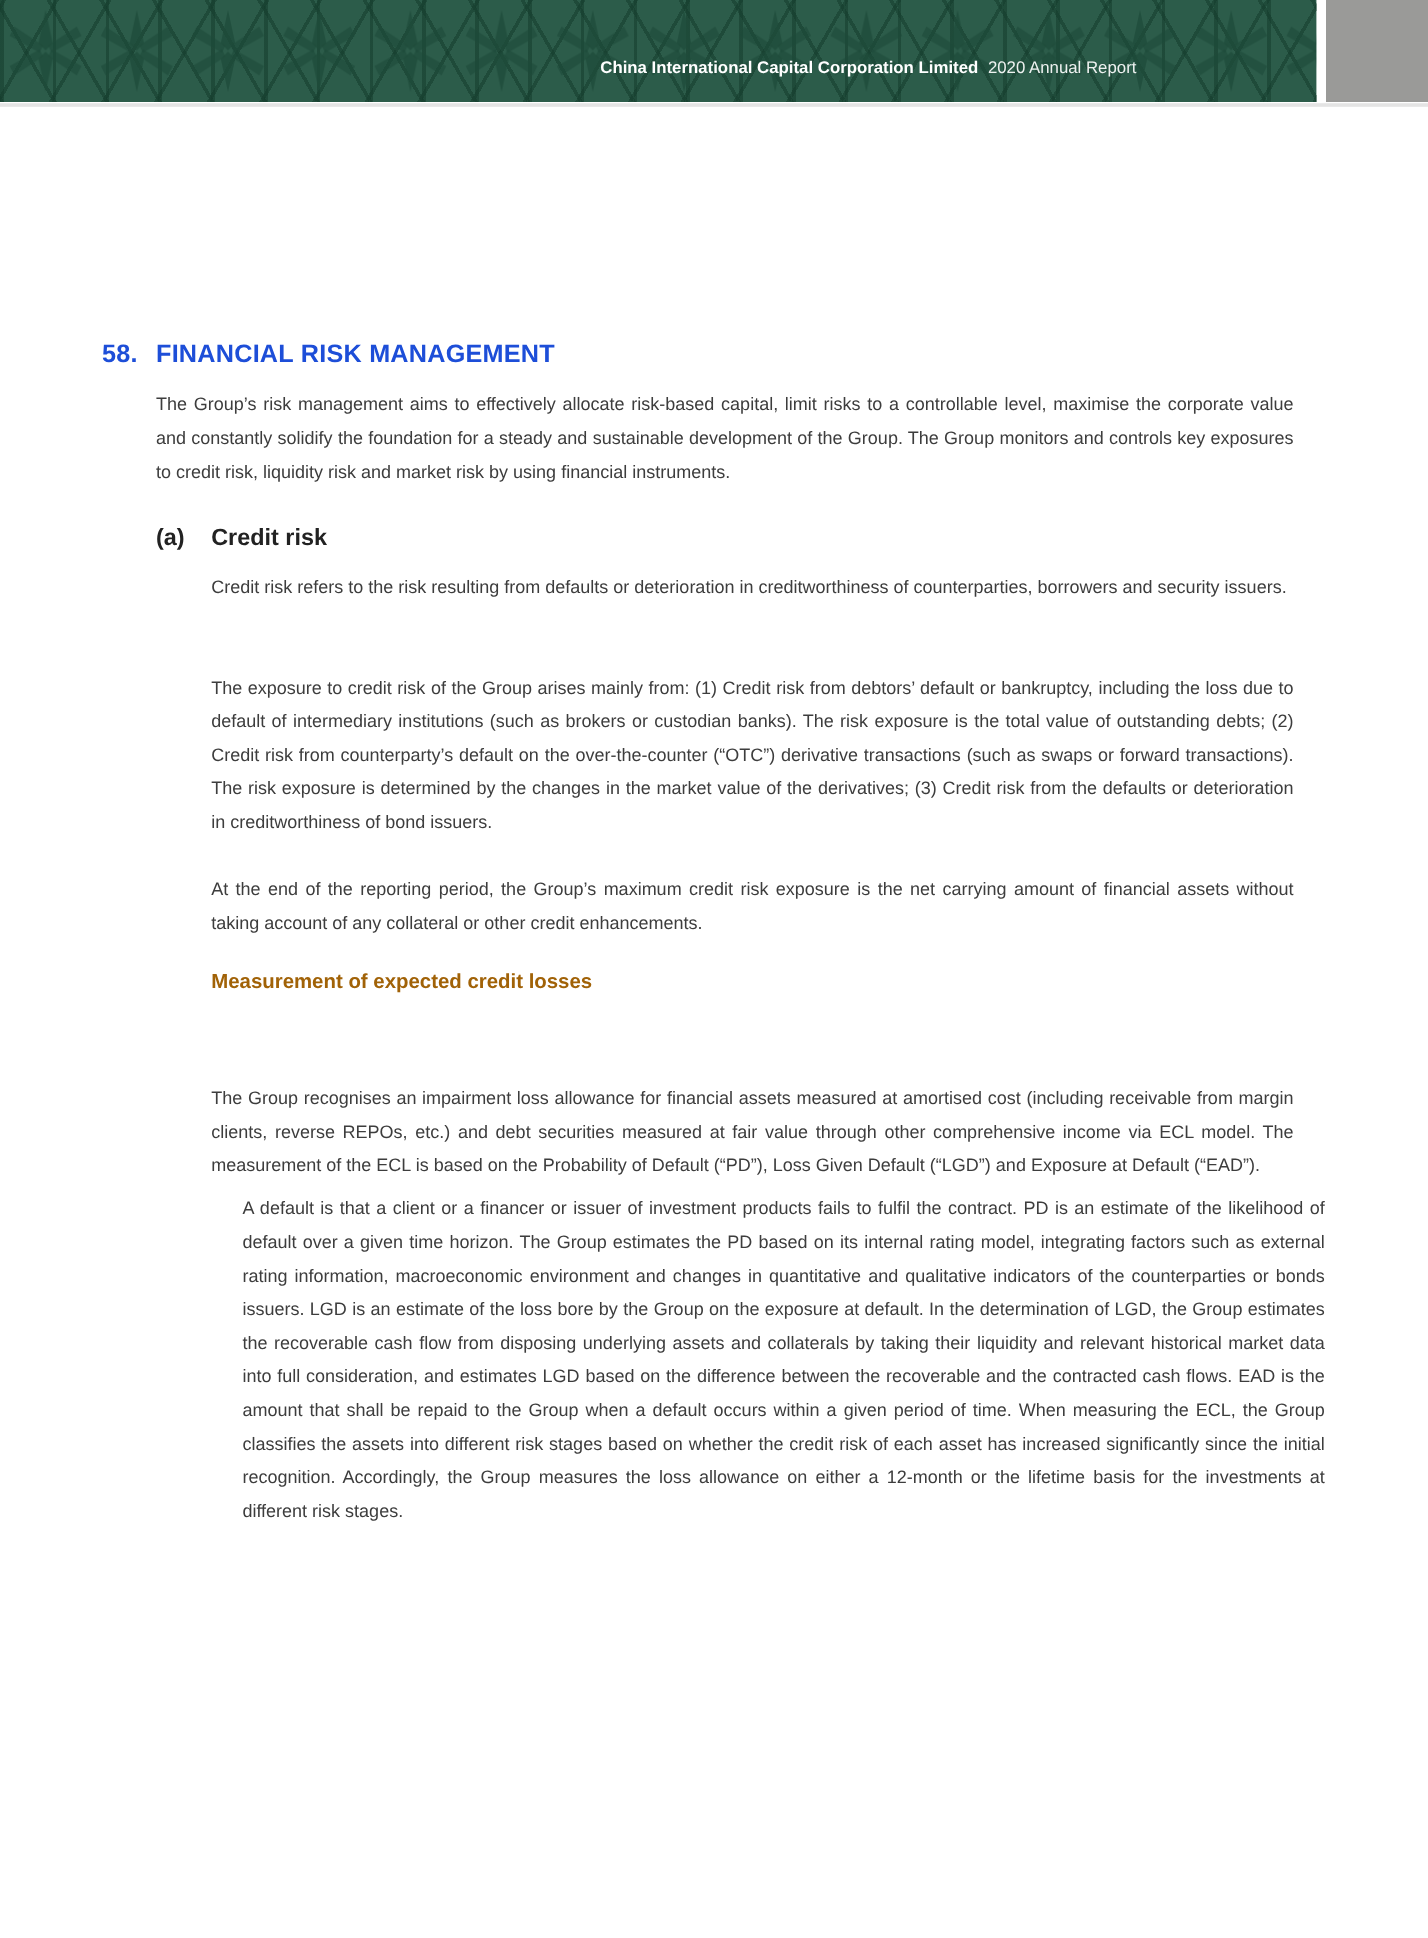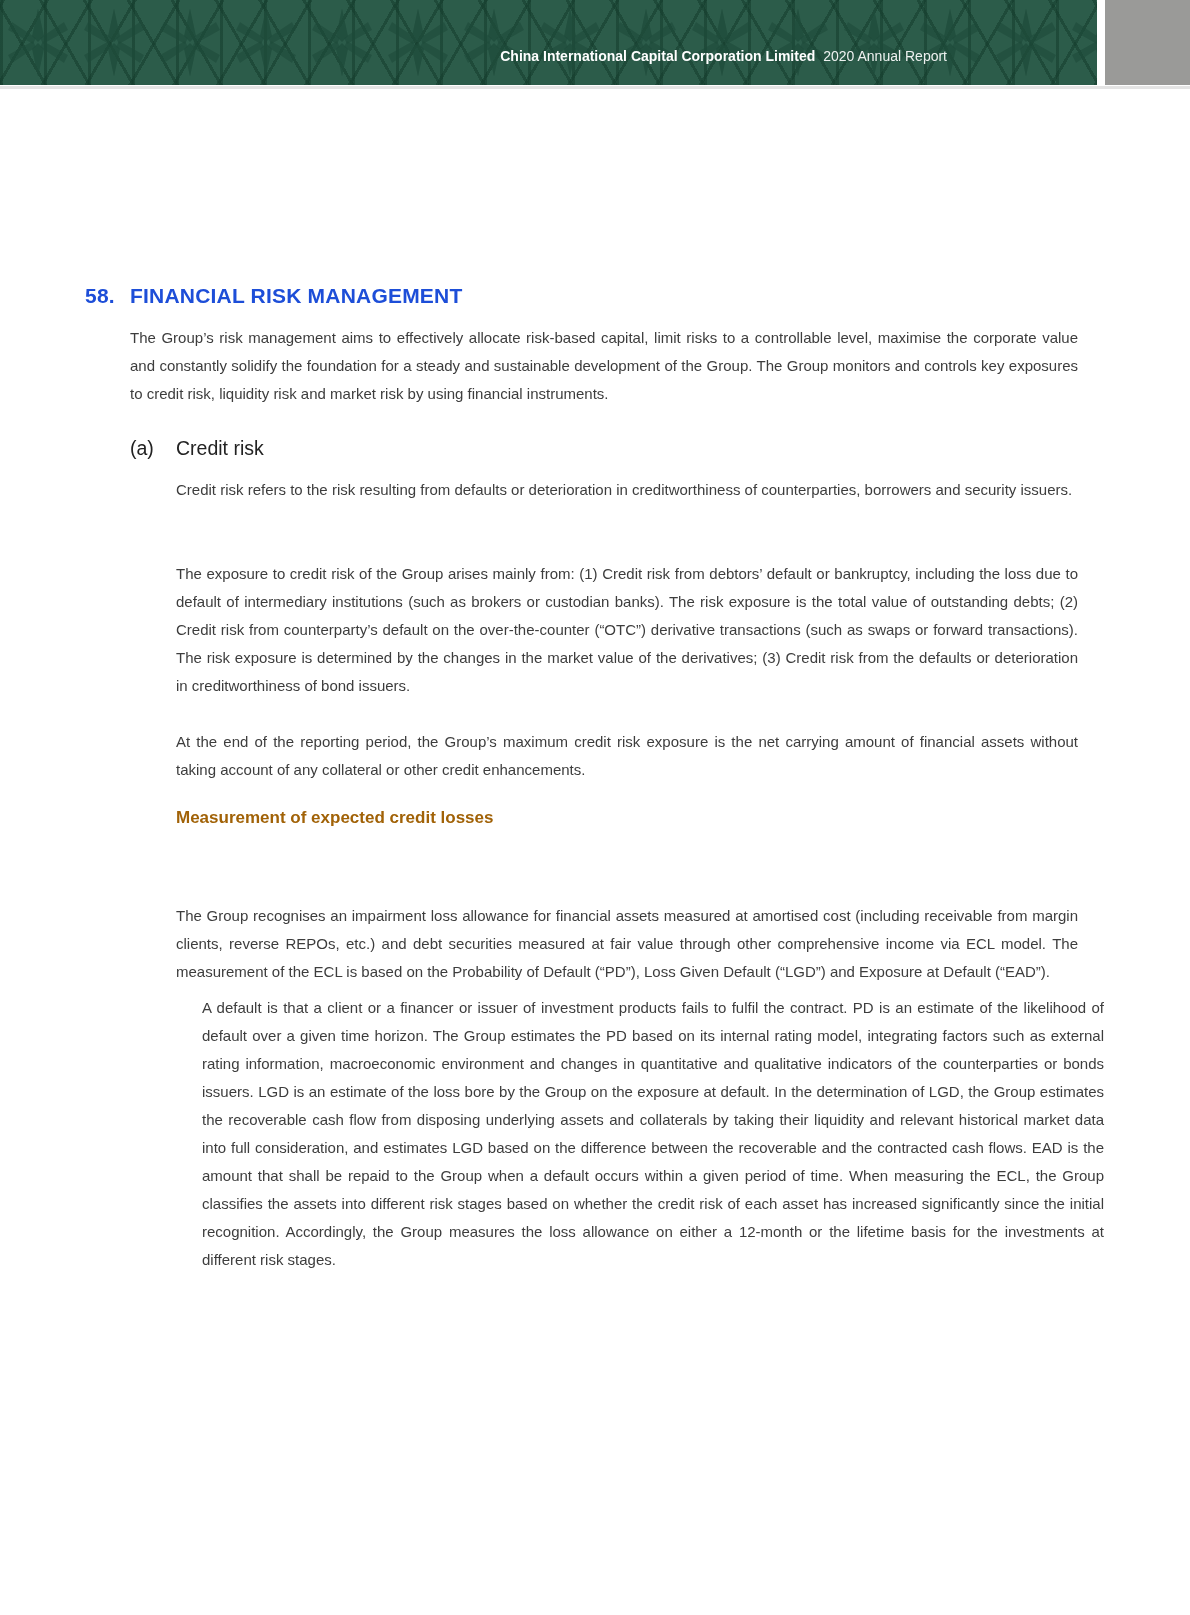--- a/index.html
+++ b/index.html
@@ -31,21 +31,21 @@
   .section-title {
     position: absolute; left: 85px; top: 284px; font-size: 21px; font-weight: bold; color: #1d4ed8; letter-spacing: 0.2px;
   }
   .section-title .num { display: inline-block; width: 45px; }
 
   .para {
     position: absolute; font-size: 15px; line-height: 28px; text-align: justify; color: #3d3d3d;
   }
   .para-main { left: 130px; top: 324px; width: 948px; }
 
-  .sub-title { position: absolute; left: 130px; top: 437px; font-size: 19.5px; font-weight: normal; color: #222; }
+  .sub-title { position: absolute; left: 130px; top: 437px; font-size: 19.5px; font-weight: bold; color: #222; }
   .sub-title .letter { display: inline-block; width: 46px; }
 
   .p1 { left: 176px; top: 476px; width: 902px; }
   .p2 { left: 176px; top: 560px; width: 902px; }
   .p3 { left: 176px; top: 728px; width: 902px; }
 
   .minor-title { position: absolute; left: 176px; top: 808px; font-size: 17px; font-weight: bold; color: #a16207; }
 
   .p4 { left: 176px; top: 854px; width: 902px; margin-top: 48px; }
   .p5 { left: 176px; top: 994px; width: 902px; margin-left: 26px; }

